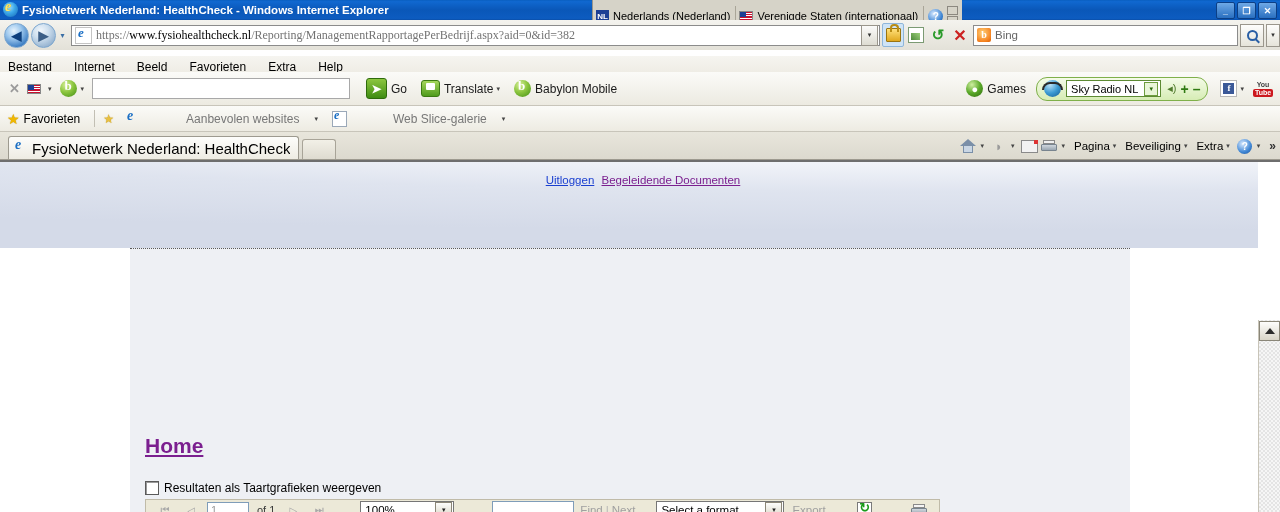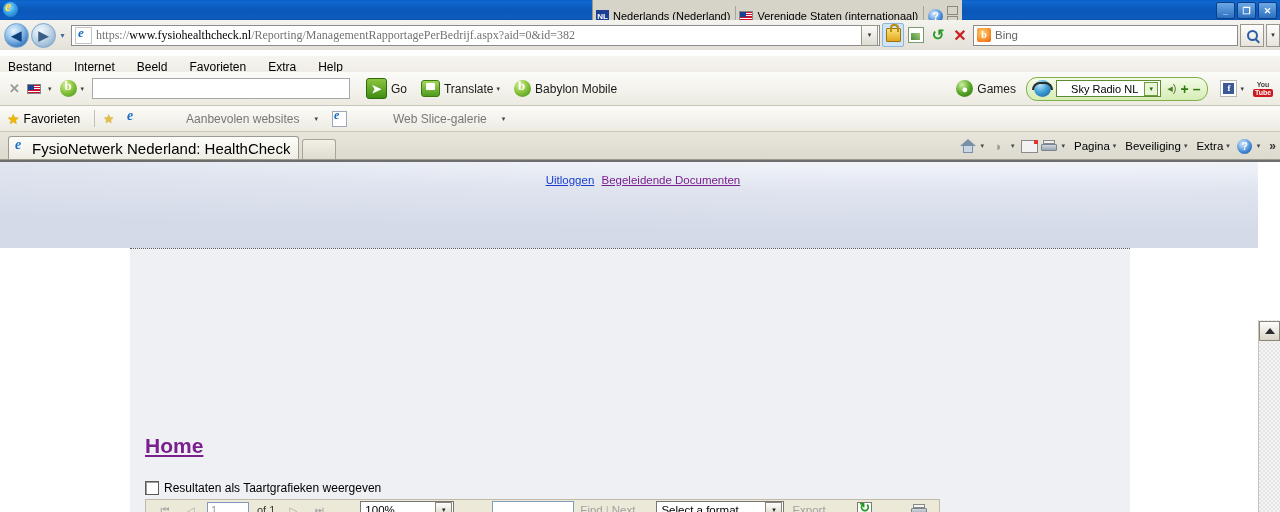--- a/index.html
+++ b/index.html
@@ -196,21 +196,21 @@
     width:17px;height:17px;border-radius:50%;flex:none;margin-right:5px;
     background:radial-gradient(circle at 35% 28%,#bde3f7 0%,#3b9bd4 50%,#14598f 100%);
     position:relative;
   }
   .radio-ball:after{
     content:"";position:absolute;left:-2px;top:2px;width:21px;height:8px;
     border:2px solid #2a2a2a;border-bottom:none;border-radius:11px 11px 0 0;box-sizing:border-box;
   }
   .radio-sel{
     height:15px;background:#fff;border:1px solid #5d8a33;display:flex;align-items:center;
-    padding:0 2px 0 14px;font-size:11px;color:#000;white-space:nowrap;
+    padding:0 2px 0 4px;font-size:11px;color:#000;white-space:nowrap;
   }
   .radio-sel .rd{
     width:12px;height:12px;margin-left:6px;background:#e9f5d8;border:1px solid #6d9c3e;
     display:flex;align-items:center;justify-content:center;font-size:7px;color:#2a6b0d;
   }
   .spk{color:#4f7a2c;font-size:11px;margin-left:6px;}
   .plus,.minus{color:#2f7a12;font-size:14px;font-weight:bold;margin-left:4px;}
   .fb{
     width:15px;height:15px;background:#fff;border:1px solid #b8b8b8;flex:none;
     display:flex;align-items:center;justify-content:center;
@@ -410,20 +410,21 @@
 </style>
 </head>
 <body>
 
 <div class="app">
 
   <div class="titlebar">
     <div class="tb-icon">
         <div class="ie-logo"></div>
       </div>
+    <div class="tb-title">FysioNetwerk Nederland: HealthCheck - Windows Internet Explorer</div>
 
     <div class="lang-bar">
       <div class="lang-item">
         <span class="nl-badge">NL</span>
         <span>Nederlands (Nederland)</span>
       </div>
       <div class="lang-item">
         <span class="us-flag"></span>
         <span>Verenigde Staten (internationaal)</span>
       </div>

